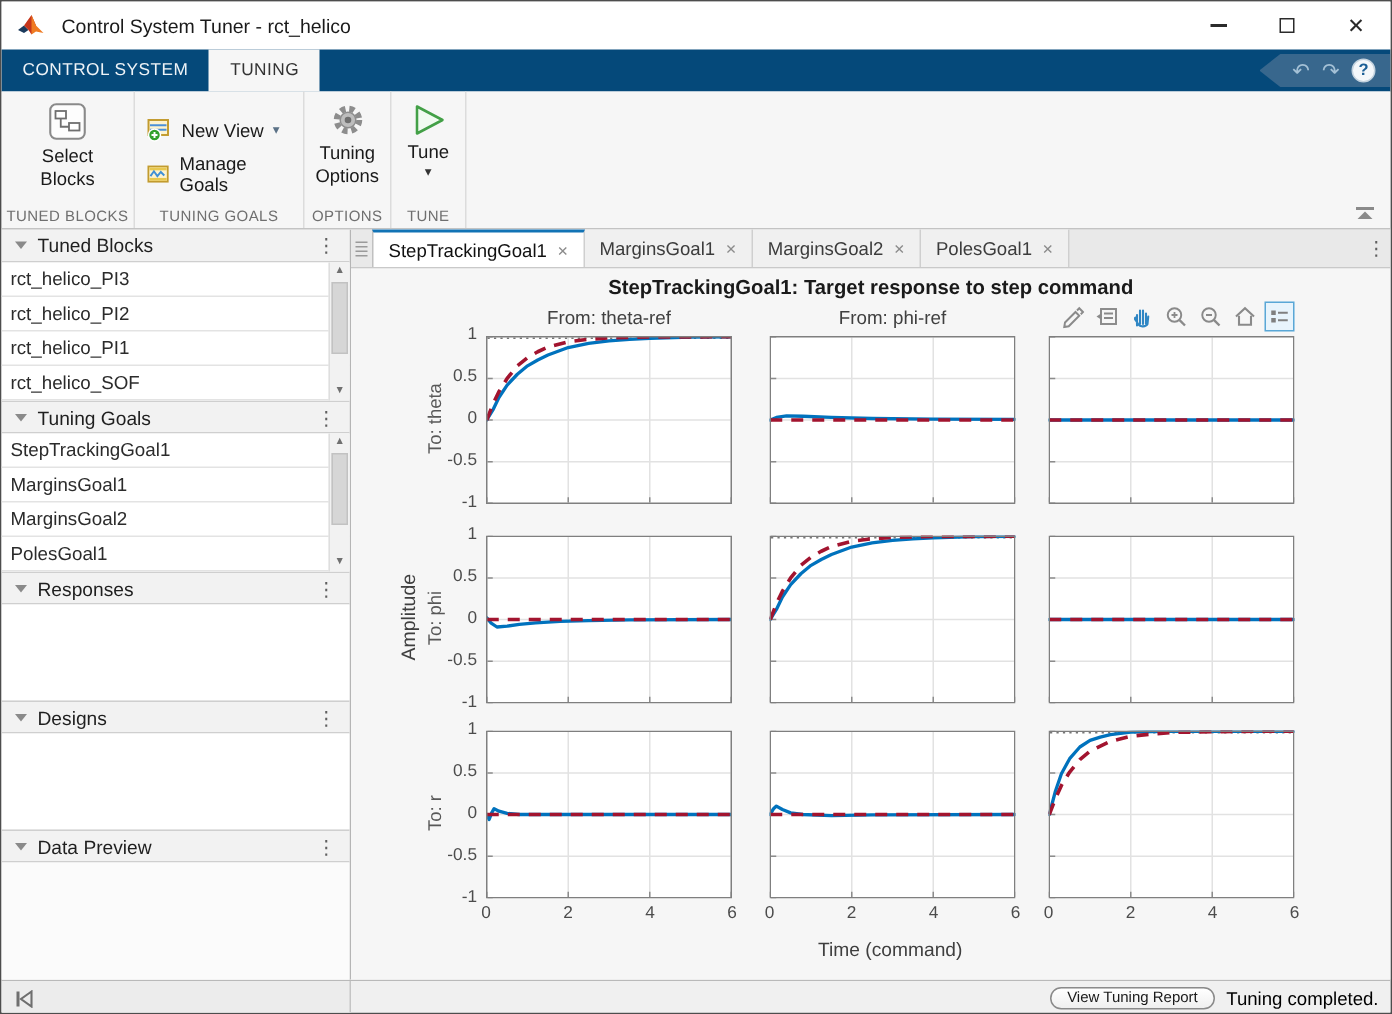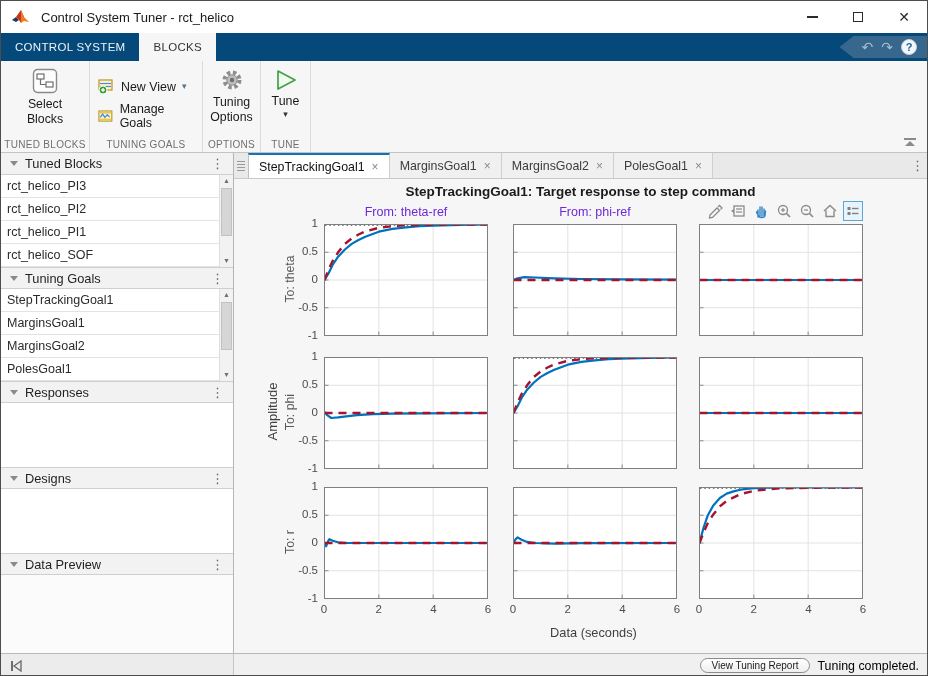--- a/index.html
+++ b/index.html
@@ -63,21 +63,21 @@
   .grip i{display:block;width:8px;height:1px;background:#9a9a9a;}
   .dtab{display:flex;align-items:center;gap:7px;padding:0 10px;font-size:12.4px;color:#3c3c3c;background:#f0f0f0;border-right:1px solid #cfcfcf;position:relative;}
   .dtab.active{background:#fff;border-top:2px solid #1273B5;color:#111;border-left:1px solid #c0c0c0;}
   .dtab .x{color:#8b8b8b;font-size:12px;}
   .doctabs .spacer{flex:1;}
   .doctabs .kebab{align-self:center;}
 
   
   .canvas{position:relative;flex:1;background:#f6f6f6;overflow:hidden;}
   .plot-title{position:absolute;top:5px;left:0;width:100%;text-align:center;font-size:13.5px;font-weight:bold;color:#1a1a1a;}
-  .colhdr{position:absolute;top:26px;font-size:12.5px;color:#6d28d9;transform:translateX(-50%);white-space:nowrap;}
+  .colhdr{position:absolute;top:26px;font-size:12.5px;color:#404040;transform:translateX(-50%);white-space:nowrap;}
   .rowlbl{position:absolute;font-size:12.3px;color:#585858;transform:rotate(-90deg);transform-origin:center;white-space:nowrap;}
   .amplbl{position:absolute;font-size:13px;color:#3f3f3f;transform:rotate(-90deg);transform-origin:center;white-space:nowrap;}
   .ticklbl{position:absolute;font-size:11.5px;color:#4c4c4c;}
   .yt{width:40px;text-align:right;}
   .xt{width:24px;text-align:center;}
   .xlabel{position:absolute;font-size:12.8px;color:#3f3f3f;transform:translateX(-50%);white-space:nowrap;}
   .cell{position:absolute;}
   .axtools{position:absolute;top:22px;right:64px;display:flex;gap:3px;align-items:center;}
   .axtools .ic{width:20px;height:20px;display:flex;align-items:center;justify-content:center;}
   .axtools .ic.hl{border:1px solid #5aa7d6;background:#e8f4fc;}
@@ -114,21 +114,21 @@
           <span class="maxbox"></span>
         </div>
       <div class="winbtn">
           <span class="closex">✕</span>
         </div>
     </div>
   </div>
 
   <div class="tabstrip">
     <div class="rtab">CONTROL SYSTEM</div>
-    <div class="rtab active">BLOCKS</div>
+    <div class="rtab active">TUNING</div>
     <div class="quickaccess">
       <span class="qa-arrow">↶</span>
       <span class="qa-arrow">↷</span>
       <span class="qa-help">?</span>
     </div>
   </div>
 
   <div class="ribbon">
     <div class="rsection" style="width:89px;justify-content:center;">
       <div class="bigbtn">
@@ -559,21 +559,21 @@
           <div class="ticklbl xt" style="left: 187.333px; top: 424px;">4</div>
           <div class="ticklbl xt" style="left: 376.333px; top: 424px;">4</div>
           <div class="ticklbl xt" style="left: 562.333px; top: 424px;">4</div>
           <div class="ticklbl xt" style="left: 242px; top: 424px;">6</div>
           <div class="ticklbl xt" style="left: 431px; top: 424px;">6</div>
           <div class="ticklbl xt" style="left: 617px; top: 424px;">6</div>
           <div class="rowlbl" style="left: 26px; top: 93px; width: 60px; text-align: center;">To: theta</div>
           <div class="rowlbl" style="left: 26px; top: 226px; width: 60px; text-align: center;">To: phi</div>
           <div class="rowlbl" style="left: 26px; top: 356px; width: 60px; text-align: center;">To: r</div>
           <div class="amplbl" style="left: -2px; top: 225px; width: 80px; text-align: center;">Amplitude</div>
-          <div class="xlabel" style="left: 359.5px; top: 446px;">Data (seconds)</div>
+          <div class="xlabel" style="left: 359.5px; top: 446px;">Time (command)</div>
         </div>
     </div>
   </div>
 
   <div class="statusbar">
     <div class="sb-left">
       <svg width="14" height="12" viewBox="0 0 14 12">
         <rect x="2" y="1" width="2" height="10" fill="#6f6f6f"></rect>
         <polygon points="12,1 5,6 12,11" fill="none" stroke="#6f6f6f" stroke-width="1.4"></polygon>
       </svg>

